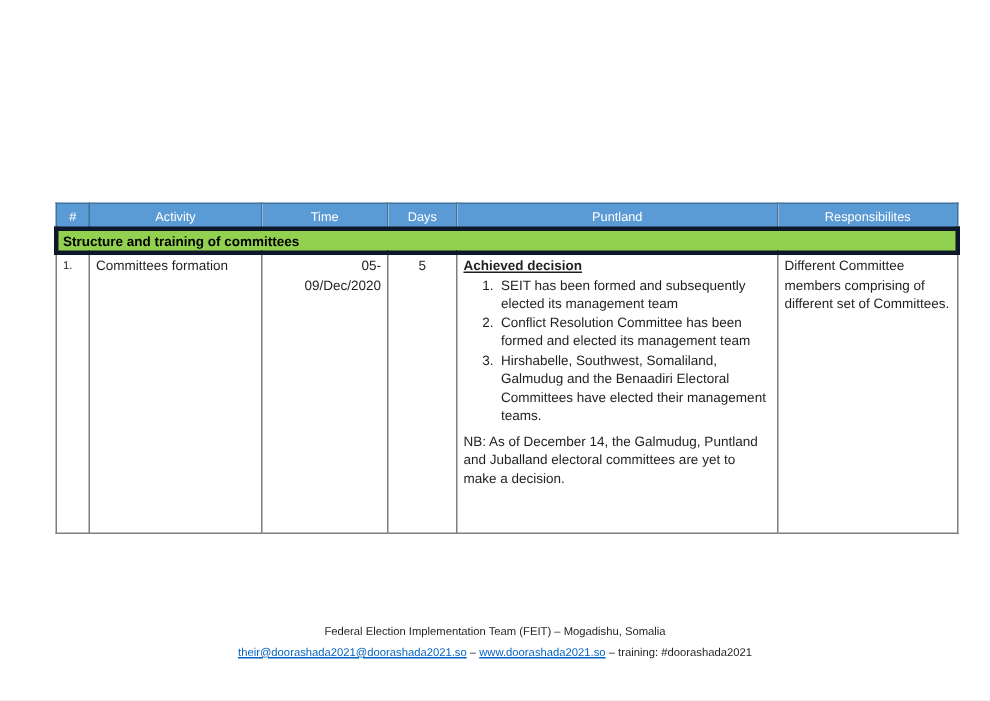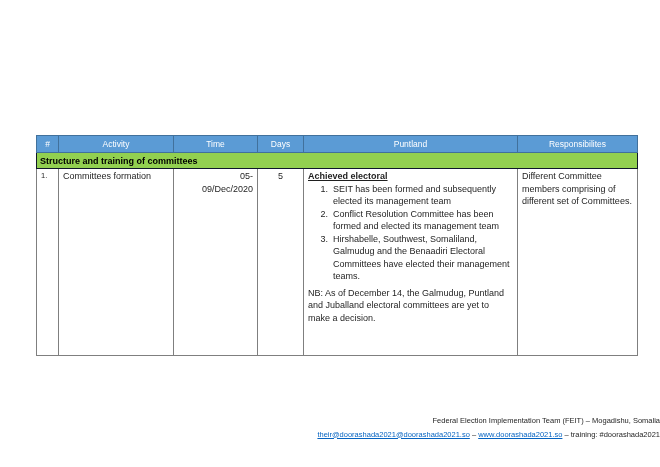--- a/index.html
+++ b/index.html
@@ -27,21 +27,21 @@
     font-size:8.5px;
     height:17px;
     text-align:center;
     vertical-align:middle;
     padding:0 2px;
     overflow:hidden;
     white-space:nowrap;
   }
   td.section-cell {
     background:#92D050;
-    border:1px solid #0f172a;
+    border:3px solid #0f172a;
     height:16px;
     font-weight:bold;
     font-size:9px;
     color:#000000;
     padding:0 3px;
     vertical-align:middle;
   }
   tr.body-row td {
     border:1px solid #7F7F7F;
     background:#ffffff;
@@ -53,21 +53,21 @@
   td.num-cell { font-size:7.5px; padding:1px 2px; line-height:10px; }
   td.time-cell { text-align:right; white-space:pre-line; }
   td.days-cell { text-align:center; vertical-align:middle; }
   .dt-heading { font-weight:bold; text-decoration:underline; }
   .dl-item { display:flex; padding-left:9px; }
   .dl-num { flex:none; width:11px; text-align:right; margin-right:5px; }
   .dl-text { flex:1; }
   .dt-note { margin-top:4px; }
   .footer {
     position:absolute; left:0; top:414px; width:660px;
-    text-align:right; font-size:7.5px; line-height:13.5px;
+    text-align:center; font-size:7.5px; line-height:13.5px;
     color:#1f1f1f;
   }
   .footer a { color:#0563C1; text-decoration:underline; cursor:pointer; }
 </style>
 </head>
 <body>
 
 <div class="page">
 
   <table class="sched">
@@ -91,21 +91,21 @@
     <tr>
       <td class="section-cell" colspan="6">Structure and training of committees</td>
     </tr>
     <tr class="body-row">
       <td class="num-cell">1.</td>
       <td>Committees formation</td>
       <td class="time-cell">05-
 09/Dec/2020</td>
       <td class="days-cell">5</td>
       <td>
-        <div class="dt-heading">Achieved electoral</div>
+        <div class="dt-heading">Achieved decision</div>
         <div class="dl-item">
           <span class="dl-num">1.</span>
           <span class="dl-text">SEIT has been formed and subsequently elected  its management team</span>
         </div>
         <div class="dl-item">
           <span class="dl-num">2.</span>
           <span class="dl-text">Conflict Resolution Committee has been formed and elected its management team</span>
         </div>
         <div class="dl-item">
           <span class="dl-num">3.</span>

